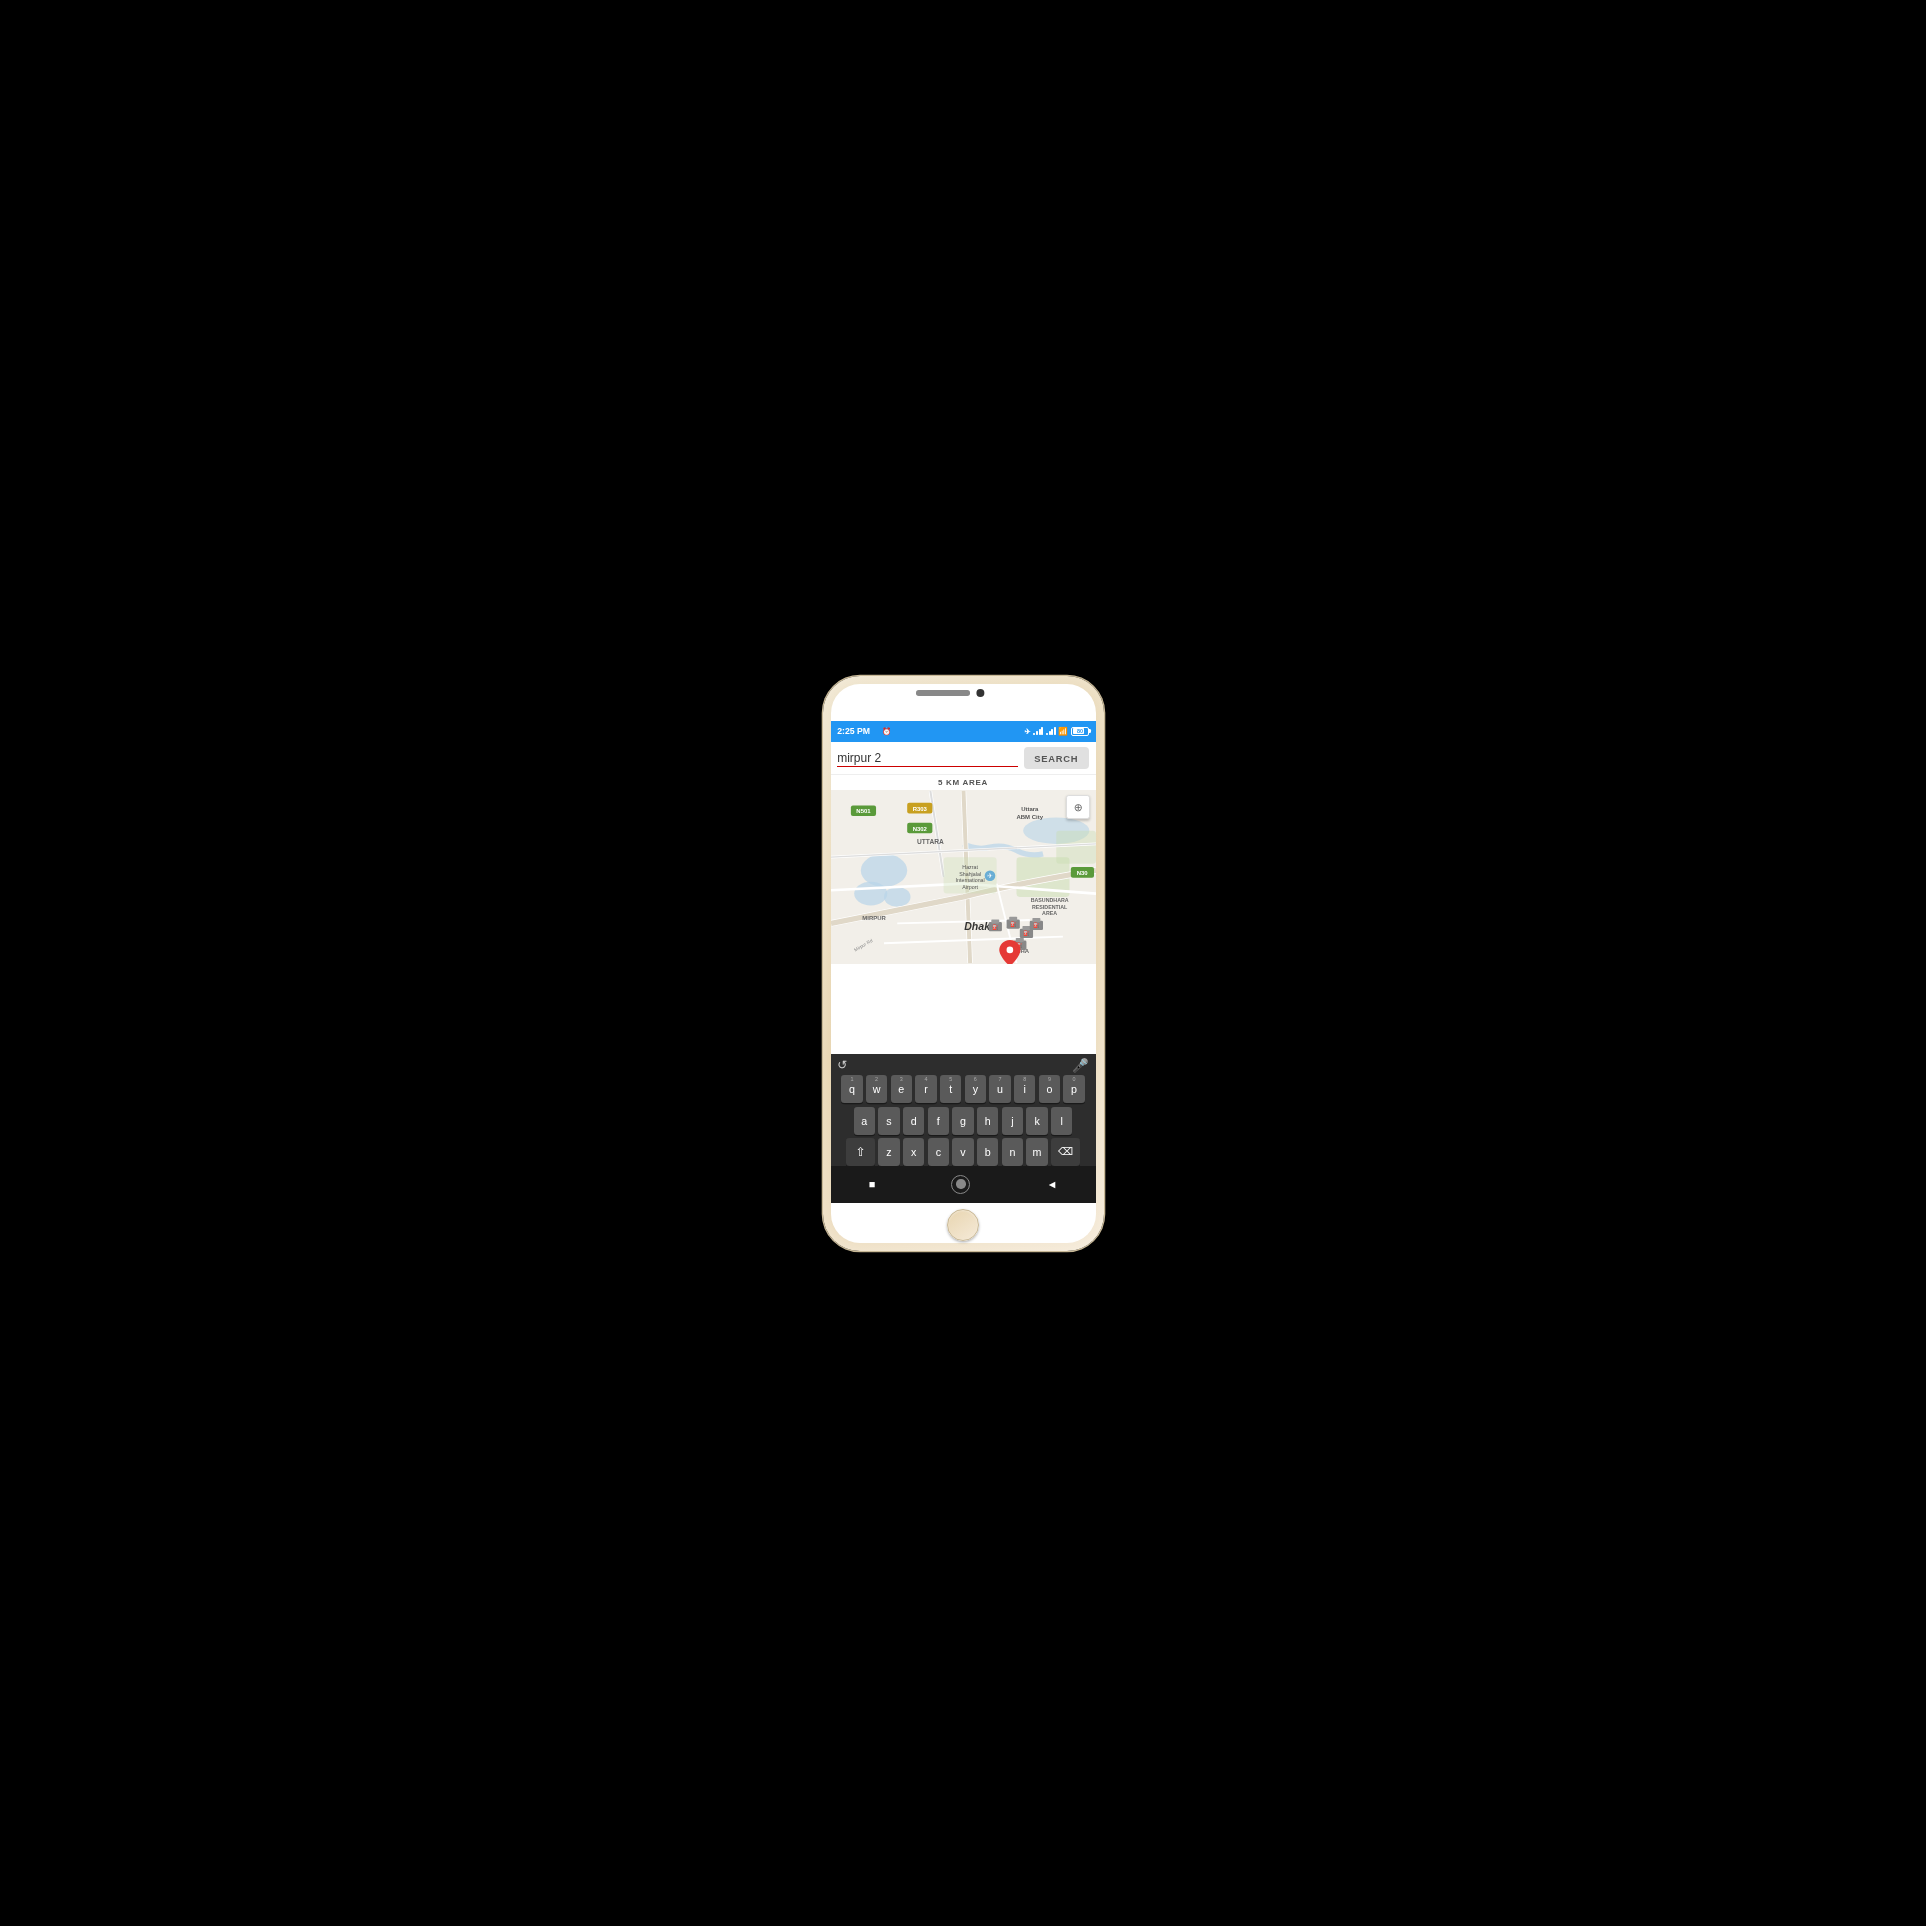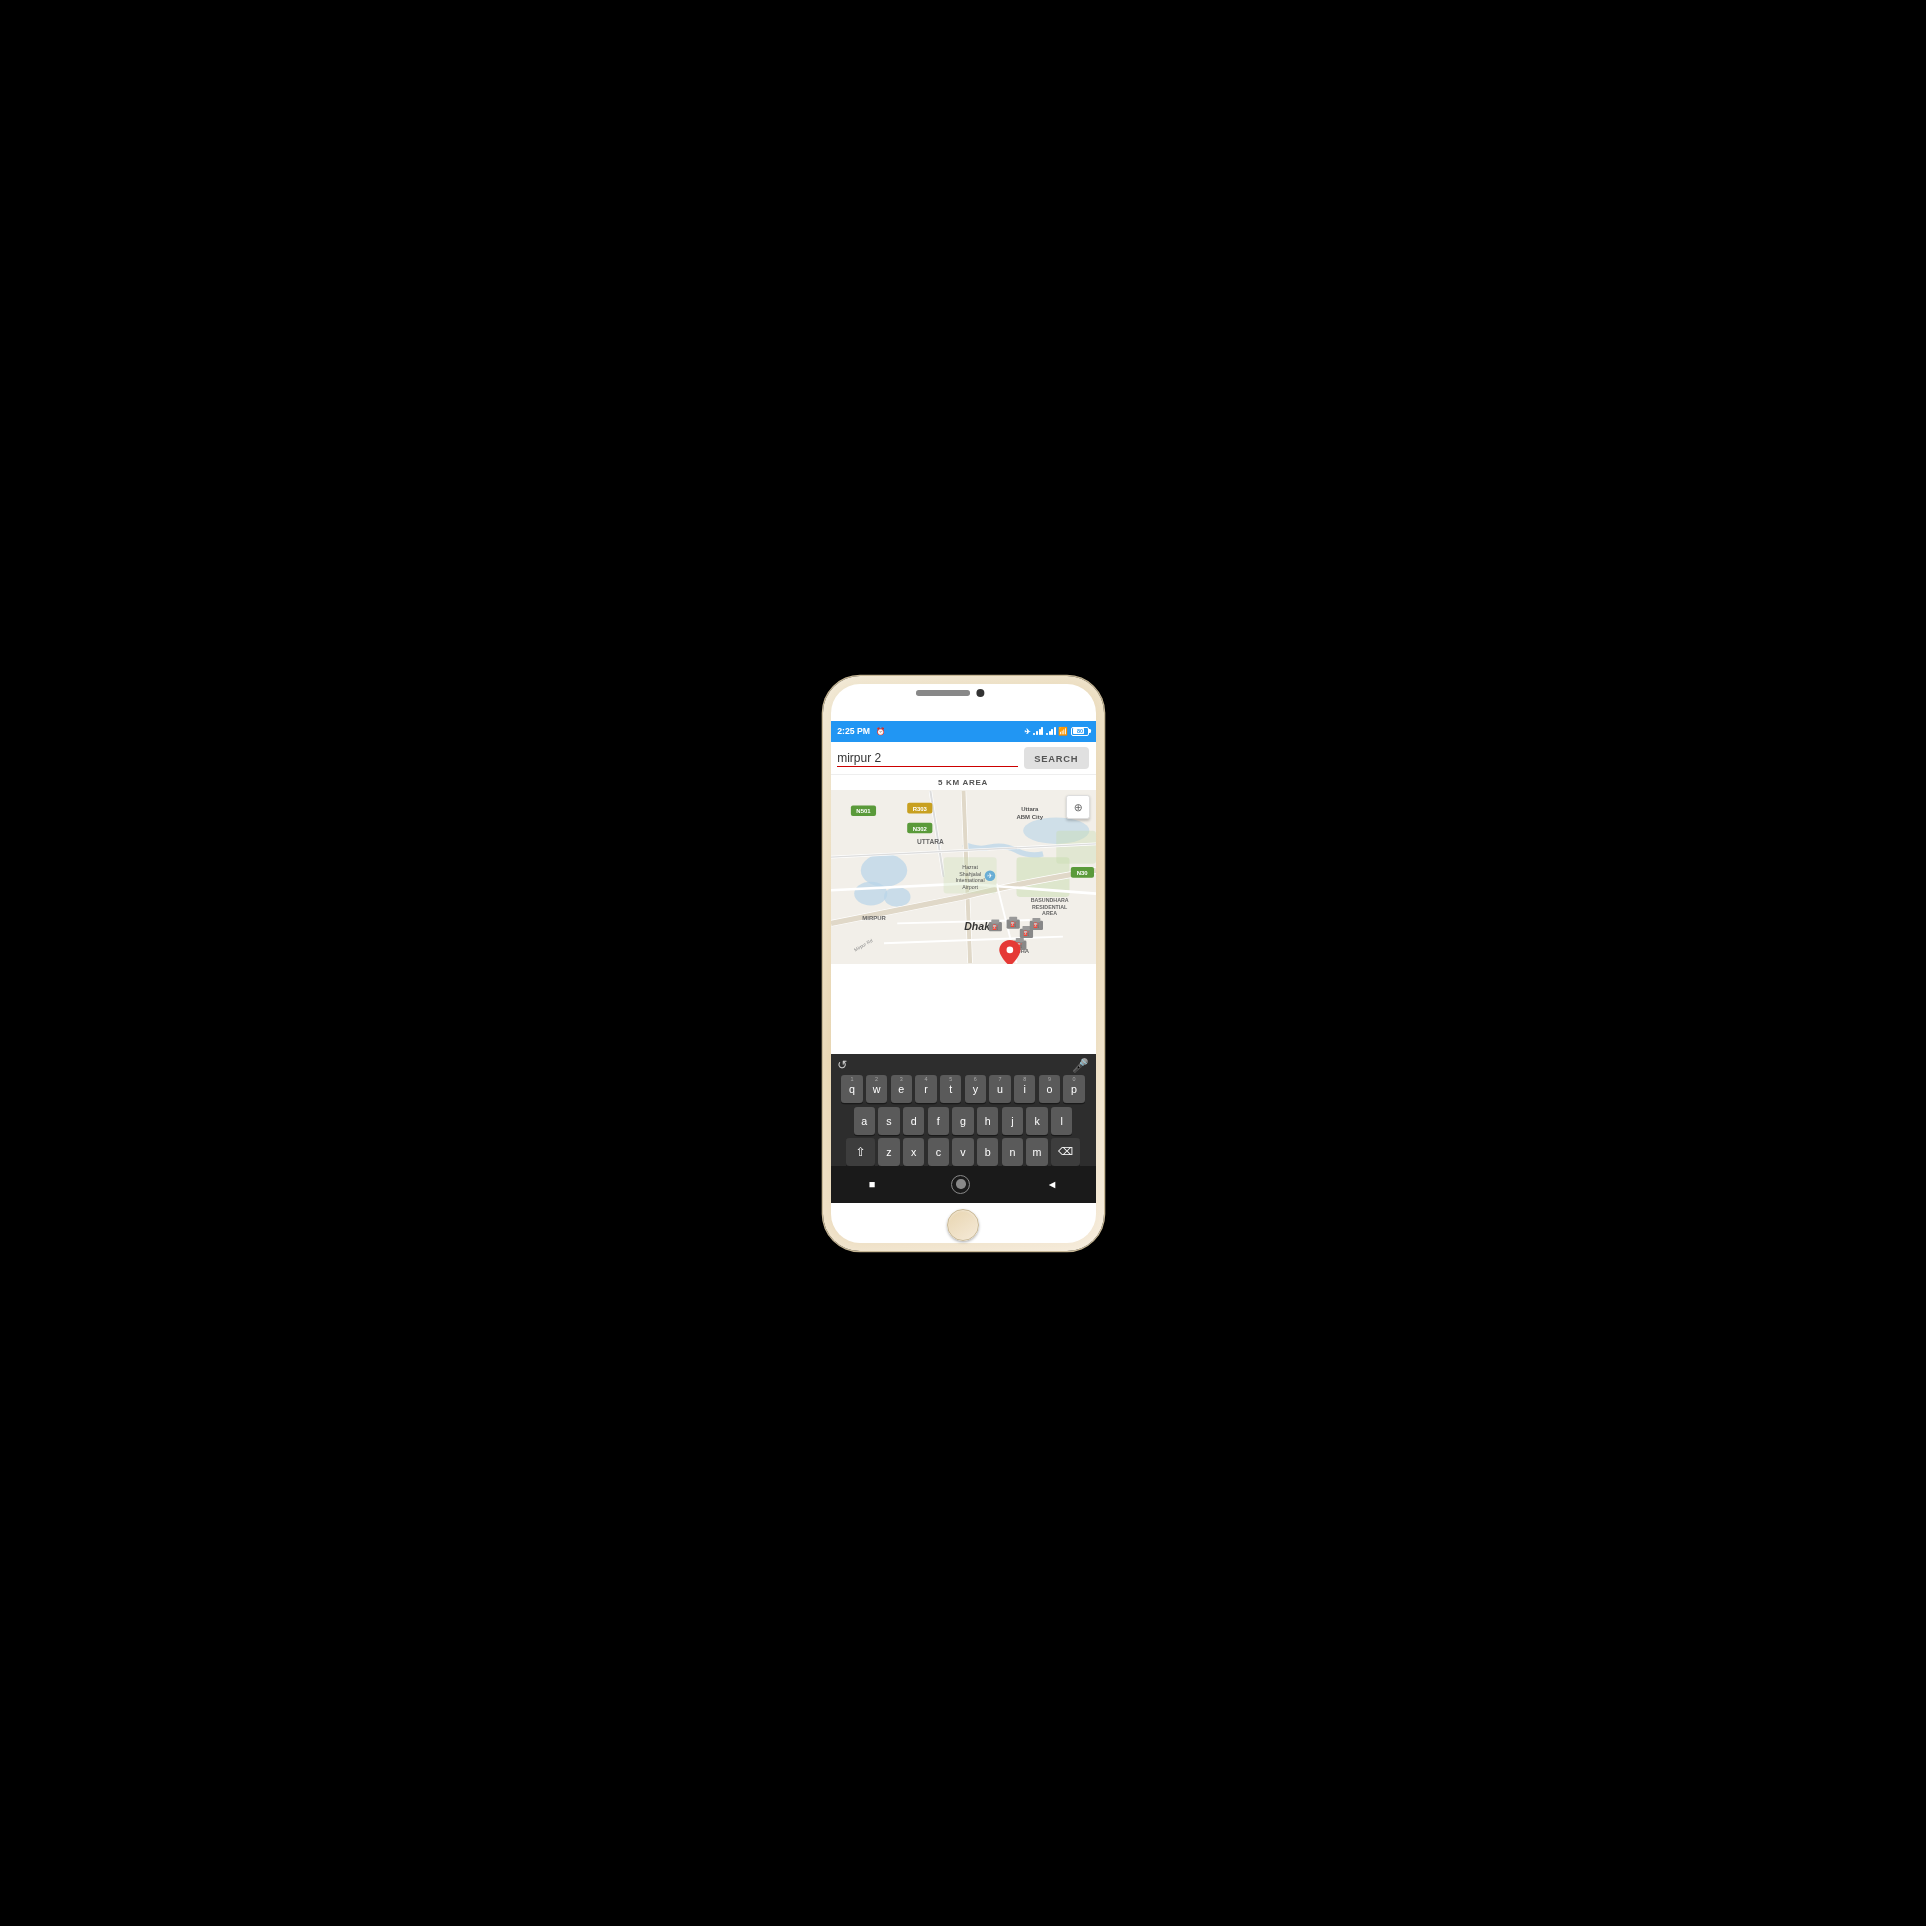--- a/index.html
+++ b/index.html
@@ -77,21 +77,21 @@
       justify-content: space-between;
       padding: 0 6.7px;
       color: white;
       font-size: 8px;
       font-weight: 600;
     }
 
     .status-left {
       display: flex;
       align-items: center;
-      gap: 6px;
+      gap: 12px;
     }
 
     .status-time {
       font-size: 8.7px;
       font-weight: 700;
     }
 
     .status-alarm {
       font-size: 7.4px;
     }

